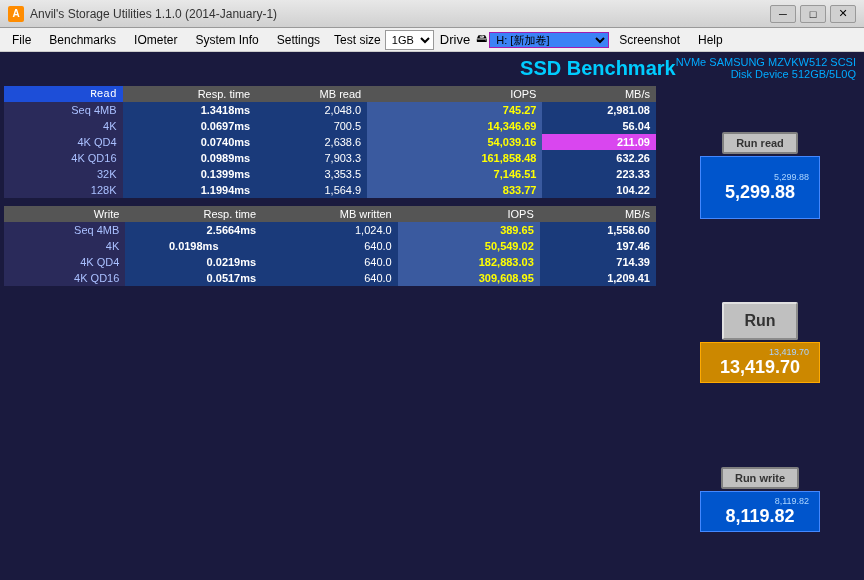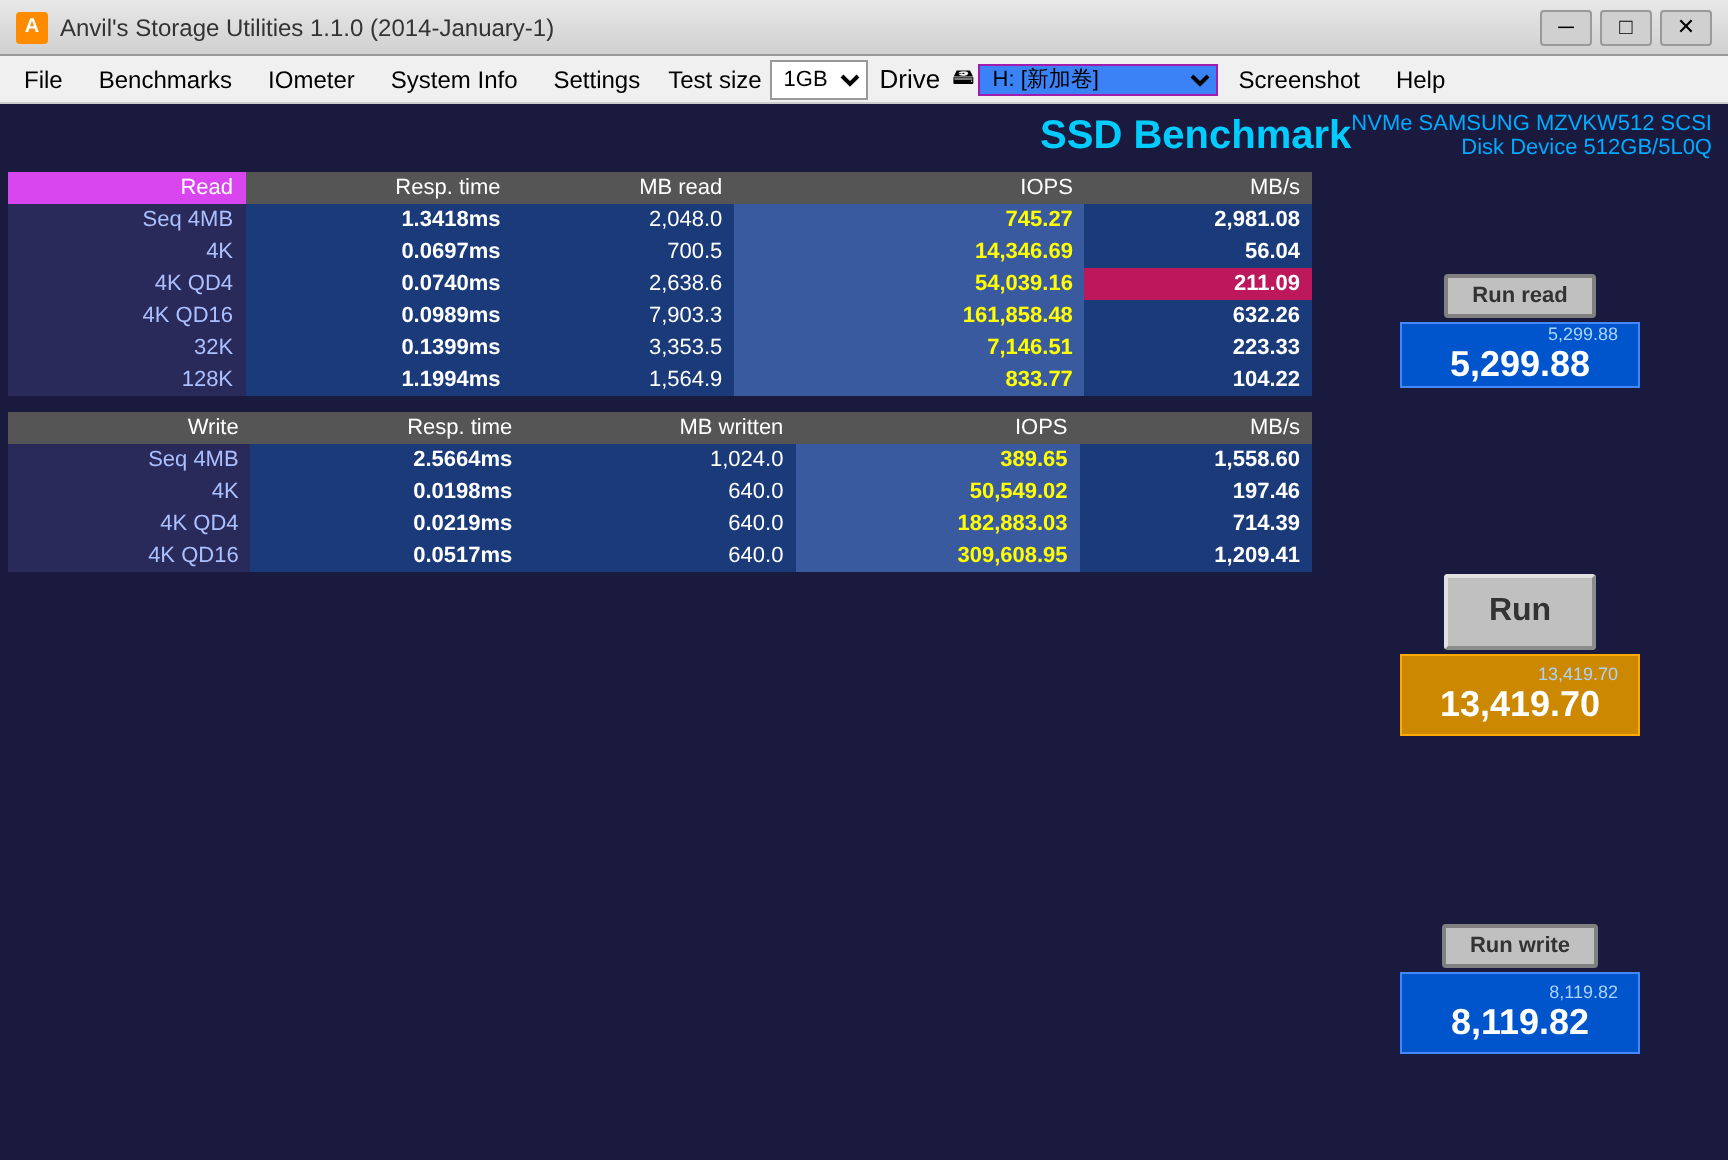--- a/index.html
+++ b/index.html
@@ -128,21 +128,21 @@
       font-size: 16px;
       font-weight: bold;
       cursor: pointer;
       color: #333;
       border-radius: 2px;
     }
     
     .score-box-read {
       background: #0055cc;
       color: white;
-      padding: 0 8px;
+      padding: 15px 8px;
       text-align: center;
       min-width: 120px;
       border: 1px solid #4488ff;
     }
     .score-box-run {
       background: #cc8800;
       color: white;
       padding: 4px 8px;
       text-align: center;
       min-width: 120px;
@@ -209,21 +209,21 @@
     </div>
   </div>
 
   <div class="benchmark-area">
 
     <div class="table-area">
 
       <table class="bench-table">
         <thead>
           <tr>
-            <th style="background:#d946ef;color:white;">Read</th>
+            <th style="background:#1d4ed8;color:white;font-family:Liberation Mono, monospace;">Read</th>
             <th style="background:#555;color:white;">Resp. time</th>
             <th style="background:#555;color:white;">MB read</th>
             <th style="background:#555;color:white;">IOPS</th>
             <th style="background:#555;color:white;">MB/s</th>
           </tr>
         </thead>
         <tbody id="read-tbody">
         <tr>
               <td class="row-label" style="color: rgb(170, 192, 255); background: rgb(42, 42, 90);">Seq 4MB</td>
               <td style="background: rgb(26, 58, 122); color: white; font-weight: bold;">1.3418ms</td>
@@ -236,21 +236,21 @@
               <td style="background: rgb(26, 58, 122); color: white; font-weight: bold;">0.0697ms</td>
               <td style="background: rgb(26, 58, 122); color: white;">700.5</td>
               <td style="background: rgb(58, 90, 159); color: rgb(255, 255, 0); font-weight: bold;">14,346.69</td>
               <td style="background: rgb(26, 58, 122); color: white; font-weight: bold;">56.04</td>
             </tr>
             <tr>
               <td class="row-label" style="color: rgb(170, 192, 255); background: rgb(42, 42, 90);">4K QD4</td>
               <td style="background: rgb(26, 58, 122); color: white; font-weight: bold;">0.0740ms</td>
               <td style="background: rgb(26, 58, 122); color: white;">2,638.6</td>
               <td style="background: rgb(58, 90, 159); color: rgb(255, 255, 0); font-weight: bold;">54,039.16</td>
-              <td style="background: #be185d; color: white; font-weight: bold;">211.09</td>
+              <td style="background: #d946ef; color: white; font-weight: bold;">211.09</td>
             </tr>
             <tr>
               <td class="row-label" style="color: rgb(170, 192, 255); background: rgb(42, 42, 90);">4K QD16</td>
               <td style="background: rgb(26, 58, 122); color: white; font-weight: bold;">0.0989ms</td>
               <td style="background: rgb(26, 58, 122); color: white;">7,903.3</td>
               <td style="background: rgb(58, 90, 159); color: rgb(255, 255, 0); font-weight: bold;">161,858.48</td>
               <td style="background: rgb(26, 58, 122); color: white; font-weight: bold;">632.26</td>
             </tr>
             <tr>
               <td class="row-label" style="color: rgb(170, 192, 255); background: rgb(42, 42, 90);">32K</td>
@@ -284,21 +284,21 @@
         <tbody id="write-tbody">
         <tr>
               <td style="background: rgb(42, 42, 90); color: rgb(170, 192, 255);">Seq 4MB</td>
               <td style="background: rgb(26, 58, 122); color: white; font-weight: bold;">2.5664ms</td>
               <td style="background: rgb(26, 58, 122); color: white;">1,024.0</td>
               <td style="background: rgb(58, 90, 159); color: rgb(255, 255, 0); font-weight: bold;">389.65</td>
               <td style="background: rgb(26, 58, 122); color: white; font-weight: bold;">1,558.60</td>
             </tr>
             <tr>
               <td style="background: rgb(42, 42, 90); color: rgb(170, 192, 255);">4K</td>
-              <td style="background: rgb(26, 58, 122); color: white; font-weight: bold;">0.0198ms</td>
+              <td style="background: rgb(26, 58, 122); color: white; font-weight: bold; text-align: center;">0.0198ms</td>
               <td style="background: rgb(26, 58, 122); color: white;">640.0</td>
               <td style="background: rgb(58, 90, 159); color: rgb(255, 255, 0); font-weight: bold; margin-left: 20px;">50,549.02</td>
               <td style="background: rgb(26, 58, 122); color: white; font-weight: bold;">197.46</td>
             </tr>
             <tr>
               <td style="background: rgb(42, 42, 90); color: rgb(170, 192, 255);">4K QD4</td>
               <td style="background: rgb(26, 58, 122); color: white; font-weight: bold;">0.0219ms</td>
               <td style="background: rgb(26, 58, 122); color: white;">640.0</td>
               <td style="background: rgb(58, 90, 159); color: rgb(255, 255, 0); font-weight: bold;">182,883.03</td>
               <td style="background: rgb(26, 58, 122); color: white; font-weight: bold; text-align: right;">714.39</td>

